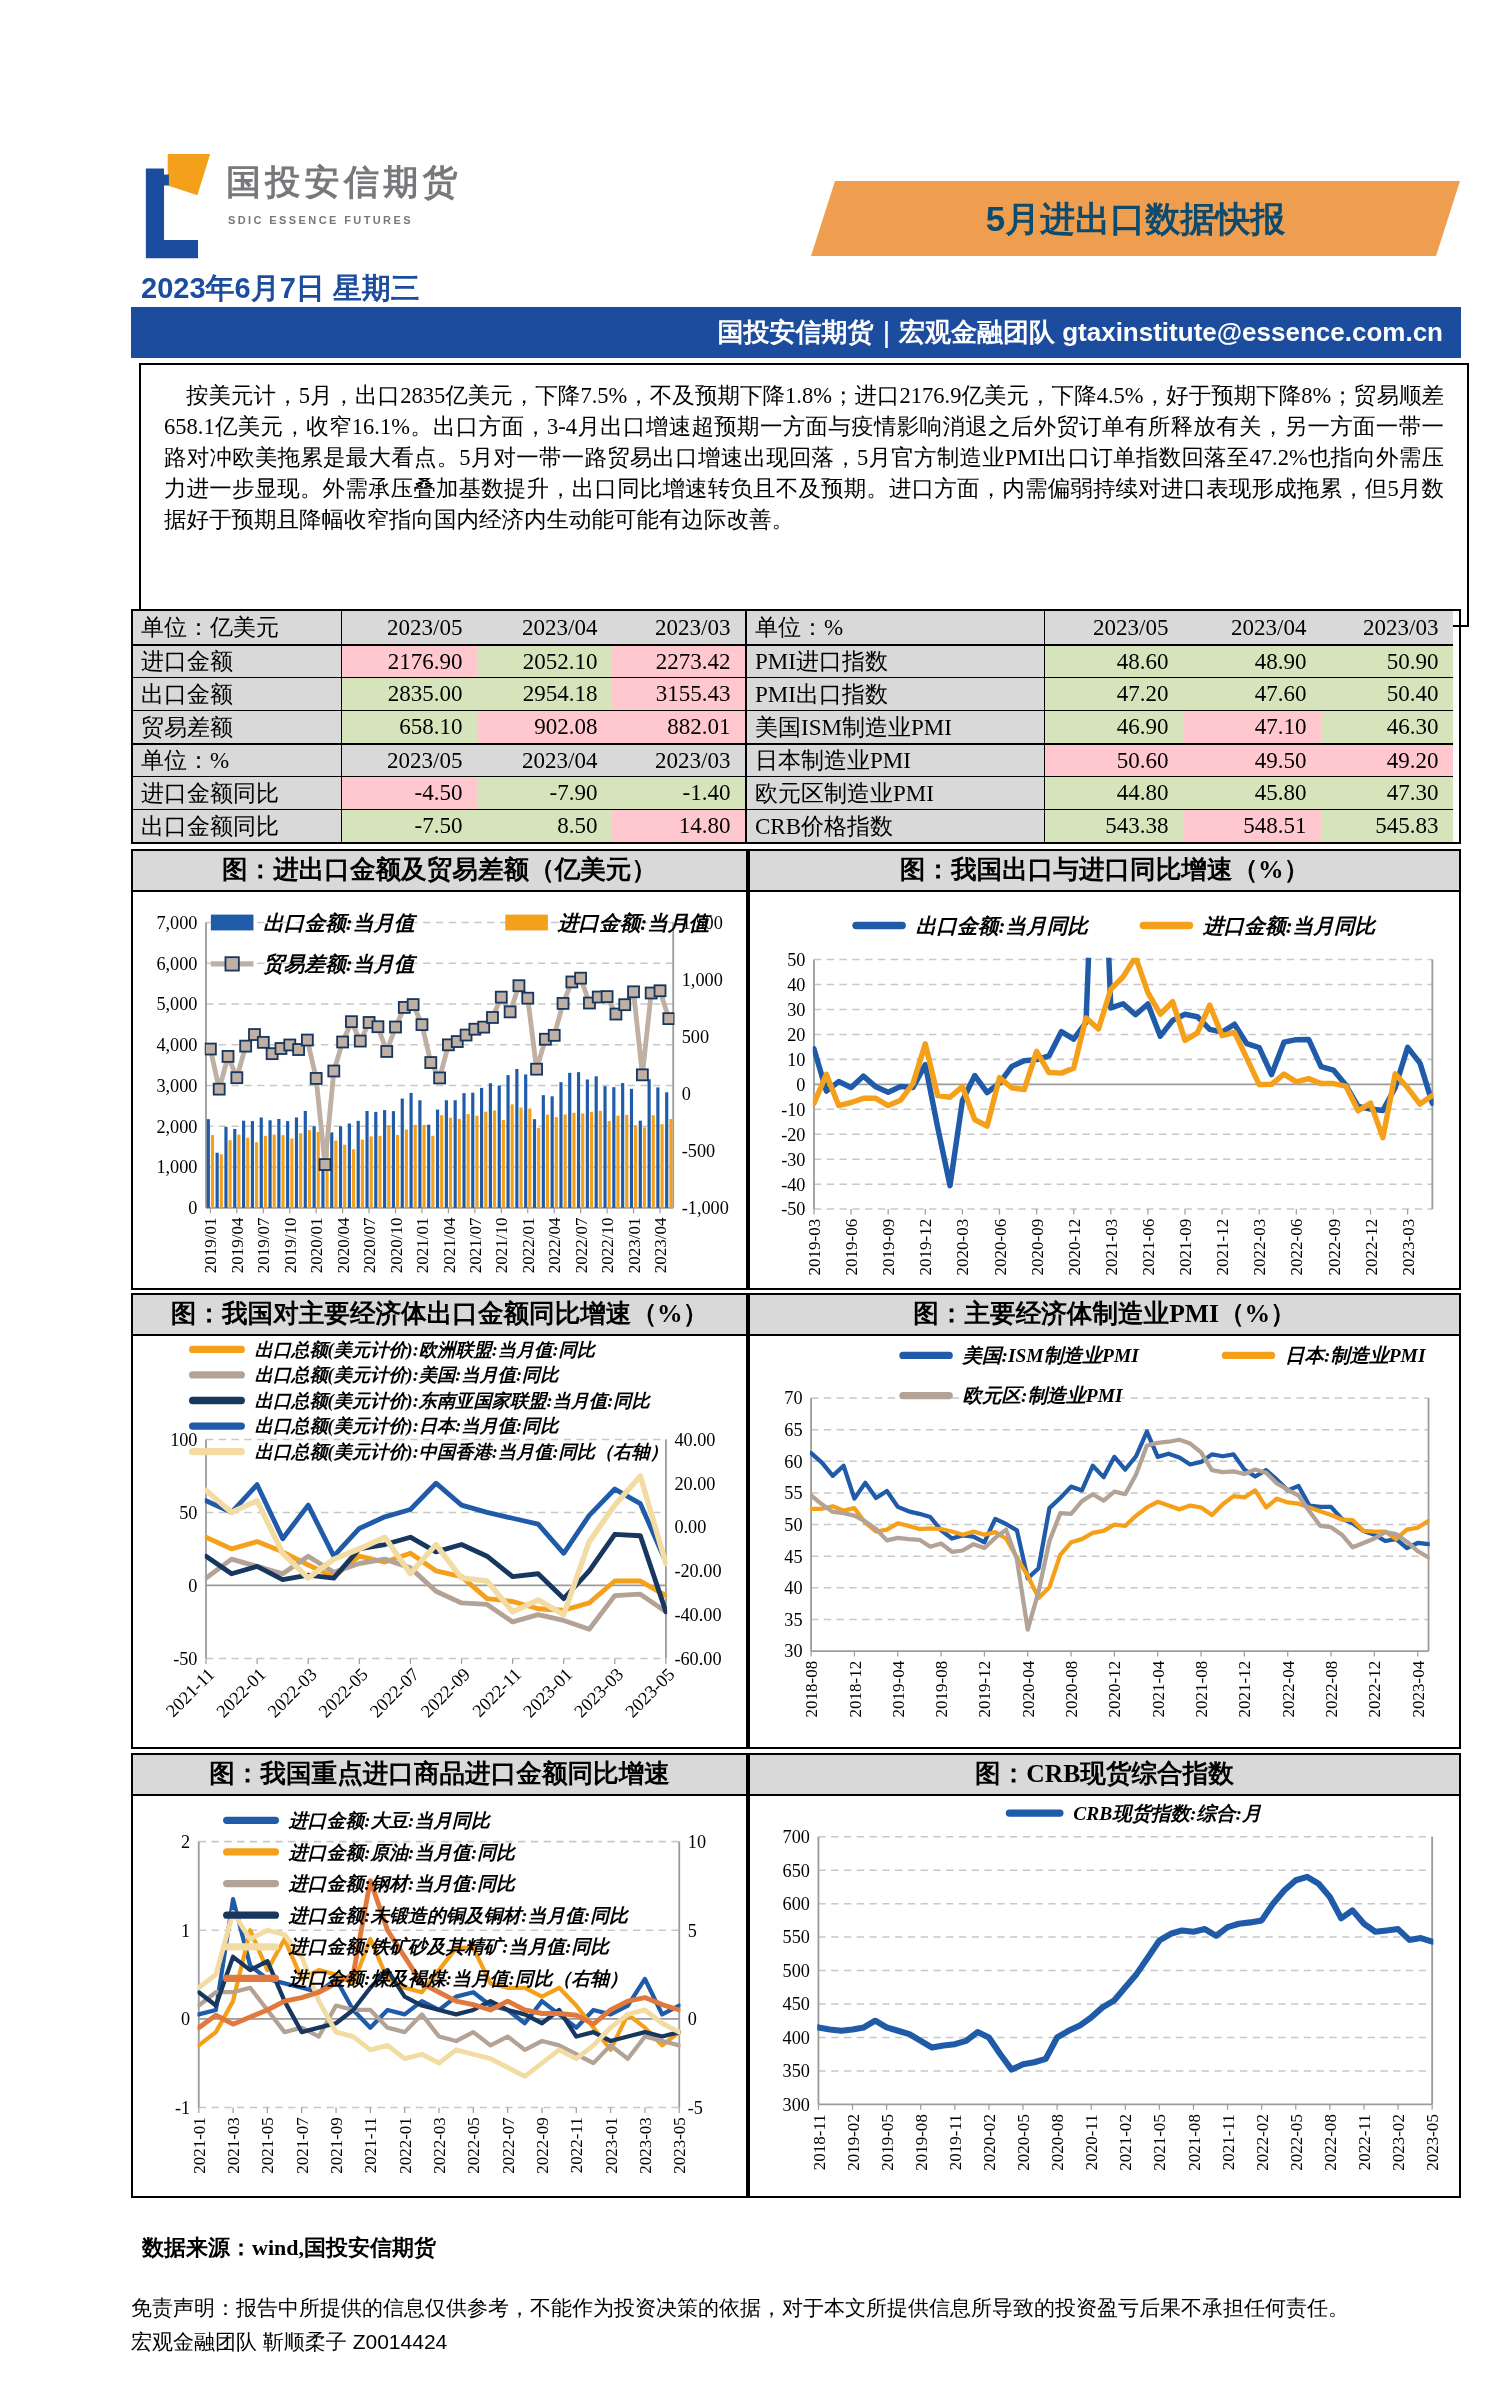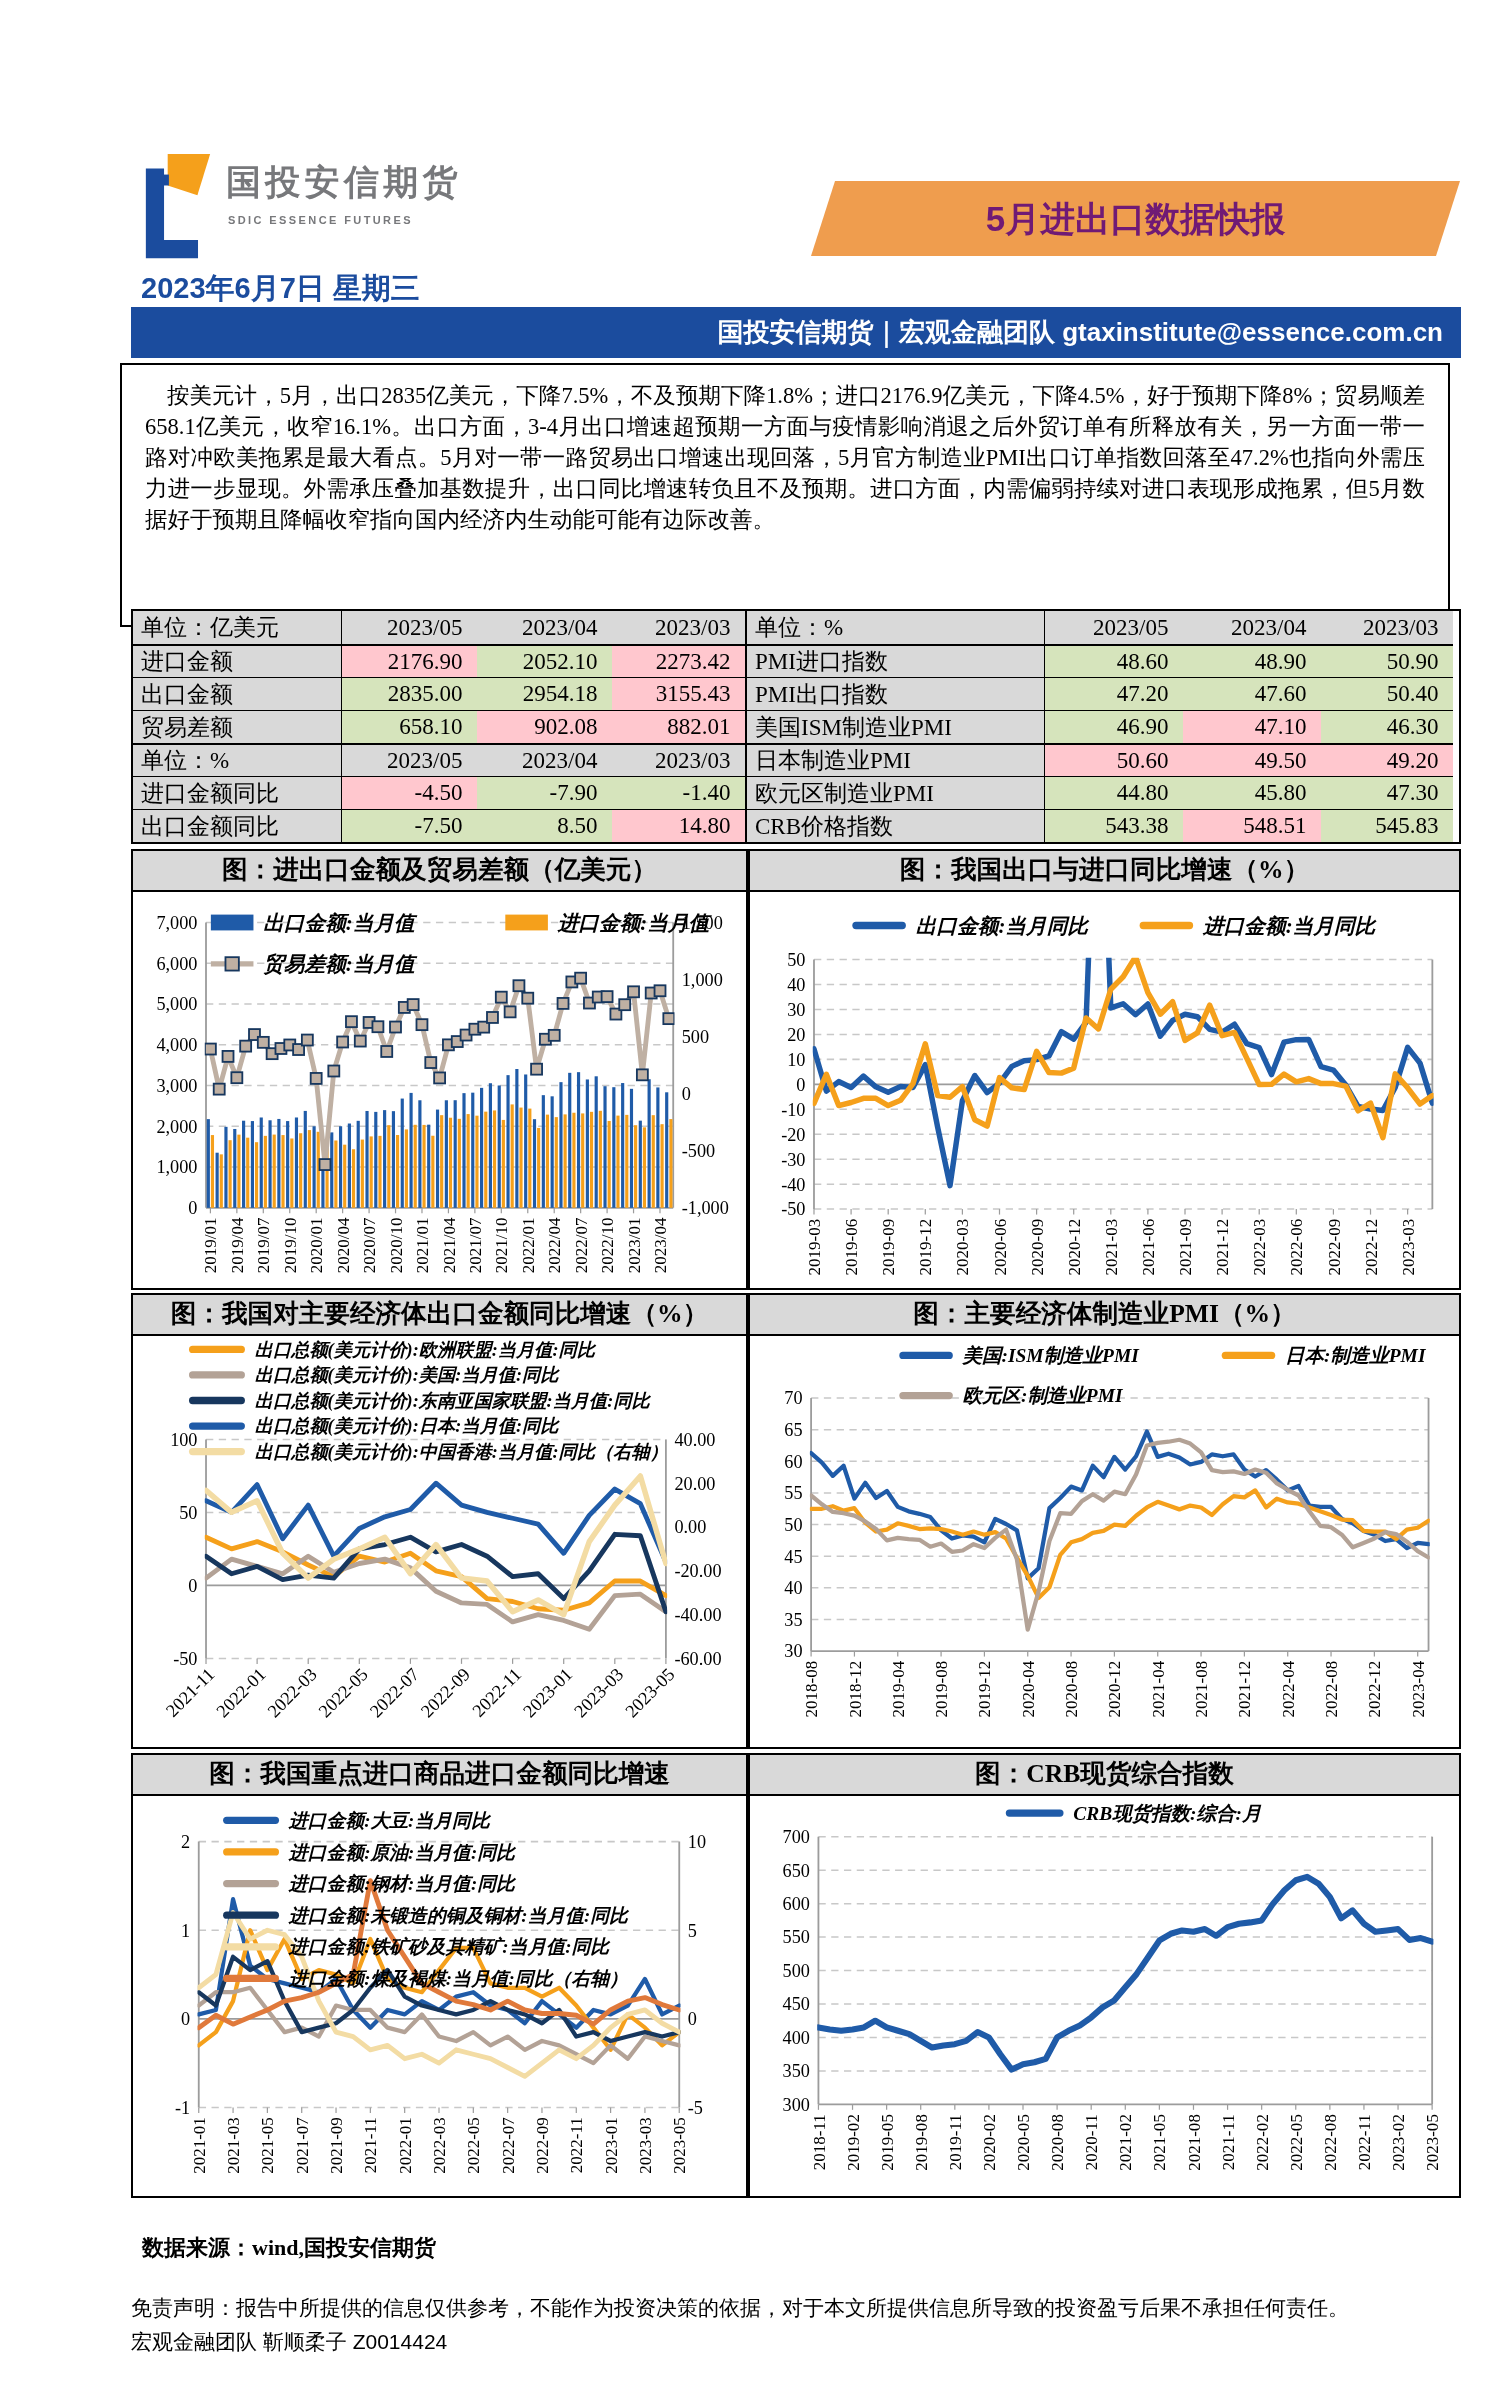--- a/index.html
+++ b/index.html
@@ -5,26 +5,26 @@
   html,body{margin:0;padding:0;background:#888;}
   #page{position:relative;width:1509px;height:2401px;background:#fff;overflow:hidden;
         font-family:"Liberation Serif","DejaVu Serif",serif;color:#000;}
   .abs{position:absolute;}
   .sans{font-family:"Liberation Sans","DejaVu Sans",sans-serif;}
   
   #logo-cn{left:226px;top:159px;font-size:35px;font-weight:700;color:#77787b;letter-spacing:4.3px;}
   #logo-en{left:228px;top:214px;font-size:11px;font-weight:700;color:#77787b;letter-spacing:2.4px;}
   #report-banner{left:811px;top:181px;width:649px;height:75px;background:#EF9D4E;
     clip-path:polygon(24px 0,100% 0,calc(100% - 24px) 100%,0 100%);
-    color:#701a75;font-size:35px;font-weight:700;text-align:center;line-height:75px;}
+    color:#0c4a6e;font-size:35px;font-weight:700;text-align:center;line-height:75px;}
   #date-line{left:141px;top:269px;font-size:29px;font-weight:700;color:#1B4C9E;}
   #team-bar{left:131px;top:307px;width:1330px;height:51px;background:#1B4C9E;color:#fff;
     font-size:26px;font-weight:700;line-height:51px;text-align:right;box-sizing:border-box;padding-right:18px;}
   
-  #summary-box{left:120px;top:363px;width:1330px;height:264px;border:2.4px solid #000;box-sizing:border-box;
+  #summary-box{left:139px;top:363px;width:1330px;height:264px;border:2.4px solid #000;box-sizing:border-box;
     padding:14.6px 23px 0 23px;font-size:22.5px;line-height:31px;text-align:justify;text-indent:22px;}
   
   #data-table{left:131px;top:609px;width:1330px;border:2.4px solid #000;box-sizing:border-box;
     display:grid;grid-template-columns:209px 135px 135px 135px 298px 138px 138px 132px;grid-auto-rows:33px;}
   .tc{box-sizing:border-box;display:flex;align-items:center;font-size:23px;overflow:hidden;white-space:nowrap;}
   .tc.lab{background:#D9D9D9;justify-content:flex-start;padding-left:7.3px;}
   .tc.hdr{background:#D9D9D9;}
   .tc.val{justify-content:flex-end;padding-right:14.6px;}
   .tc.pink{background:#FFC7CE;}
   .tc.green{background:#D6E4BC;}

